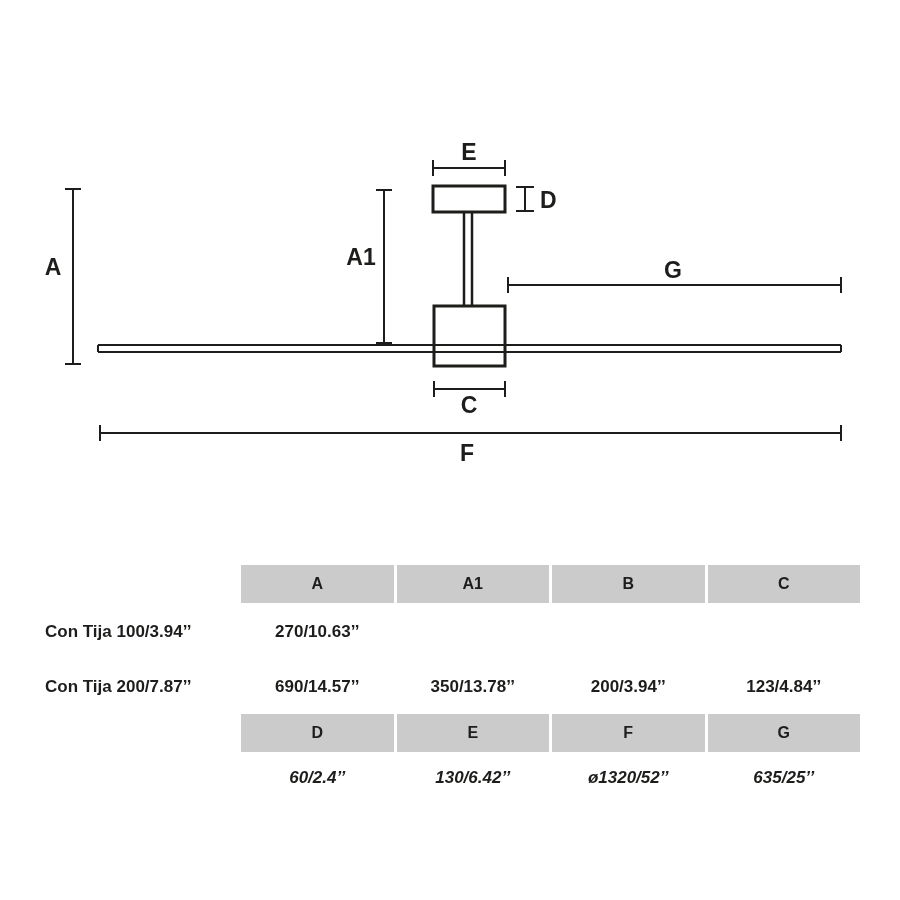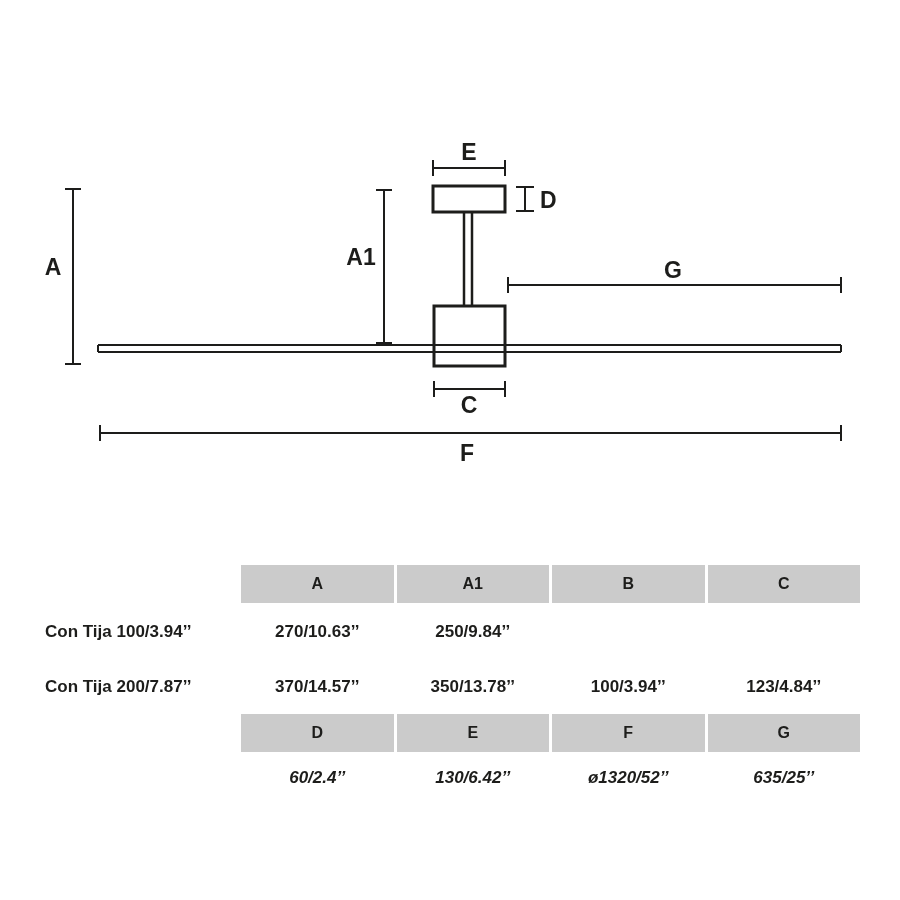--- a/index.html
+++ b/index.html
@@ -146,30 +146,29 @@
       <div class="cell label-cell"></div>
       <div class="cell head">A</div>
       <div class="cell head">A1</div>
       <div class="cell head">B</div>
       <div class="cell head">C</div>
     </div>
 
     <div class="t-row row-1">
       <div class="cell label-cell">Con Tija 100/3.94’’</div>
       <div class="cell">270/10.63’’</div>
-      <div class="cell">250/9.84’’</div>
       <div class="cell"></div>
       <div class="cell"></div>
     </div>
 
     <div class="t-row row-2">
       <div class="cell label-cell">Con Tija 200/7.87’’</div>
-      <div class="cell">370/14.57’’</div>
+      <div class="cell">690/14.57’’</div>
       <div class="cell">350/13.78’’</div>
-      <div class="cell">100/3.94’’</div>
+      <div class="cell">200/3.94’’</div>
       <div class="cell">123/4.84’’</div>
     </div>
 
     <div class="t-row header-row">
       <div class="cell label-cell"></div>
       <div class="cell head">D</div>
       <div class="cell head">E</div>
       <div class="cell head">F</div>
       <div class="cell head">G</div>
     </div>

